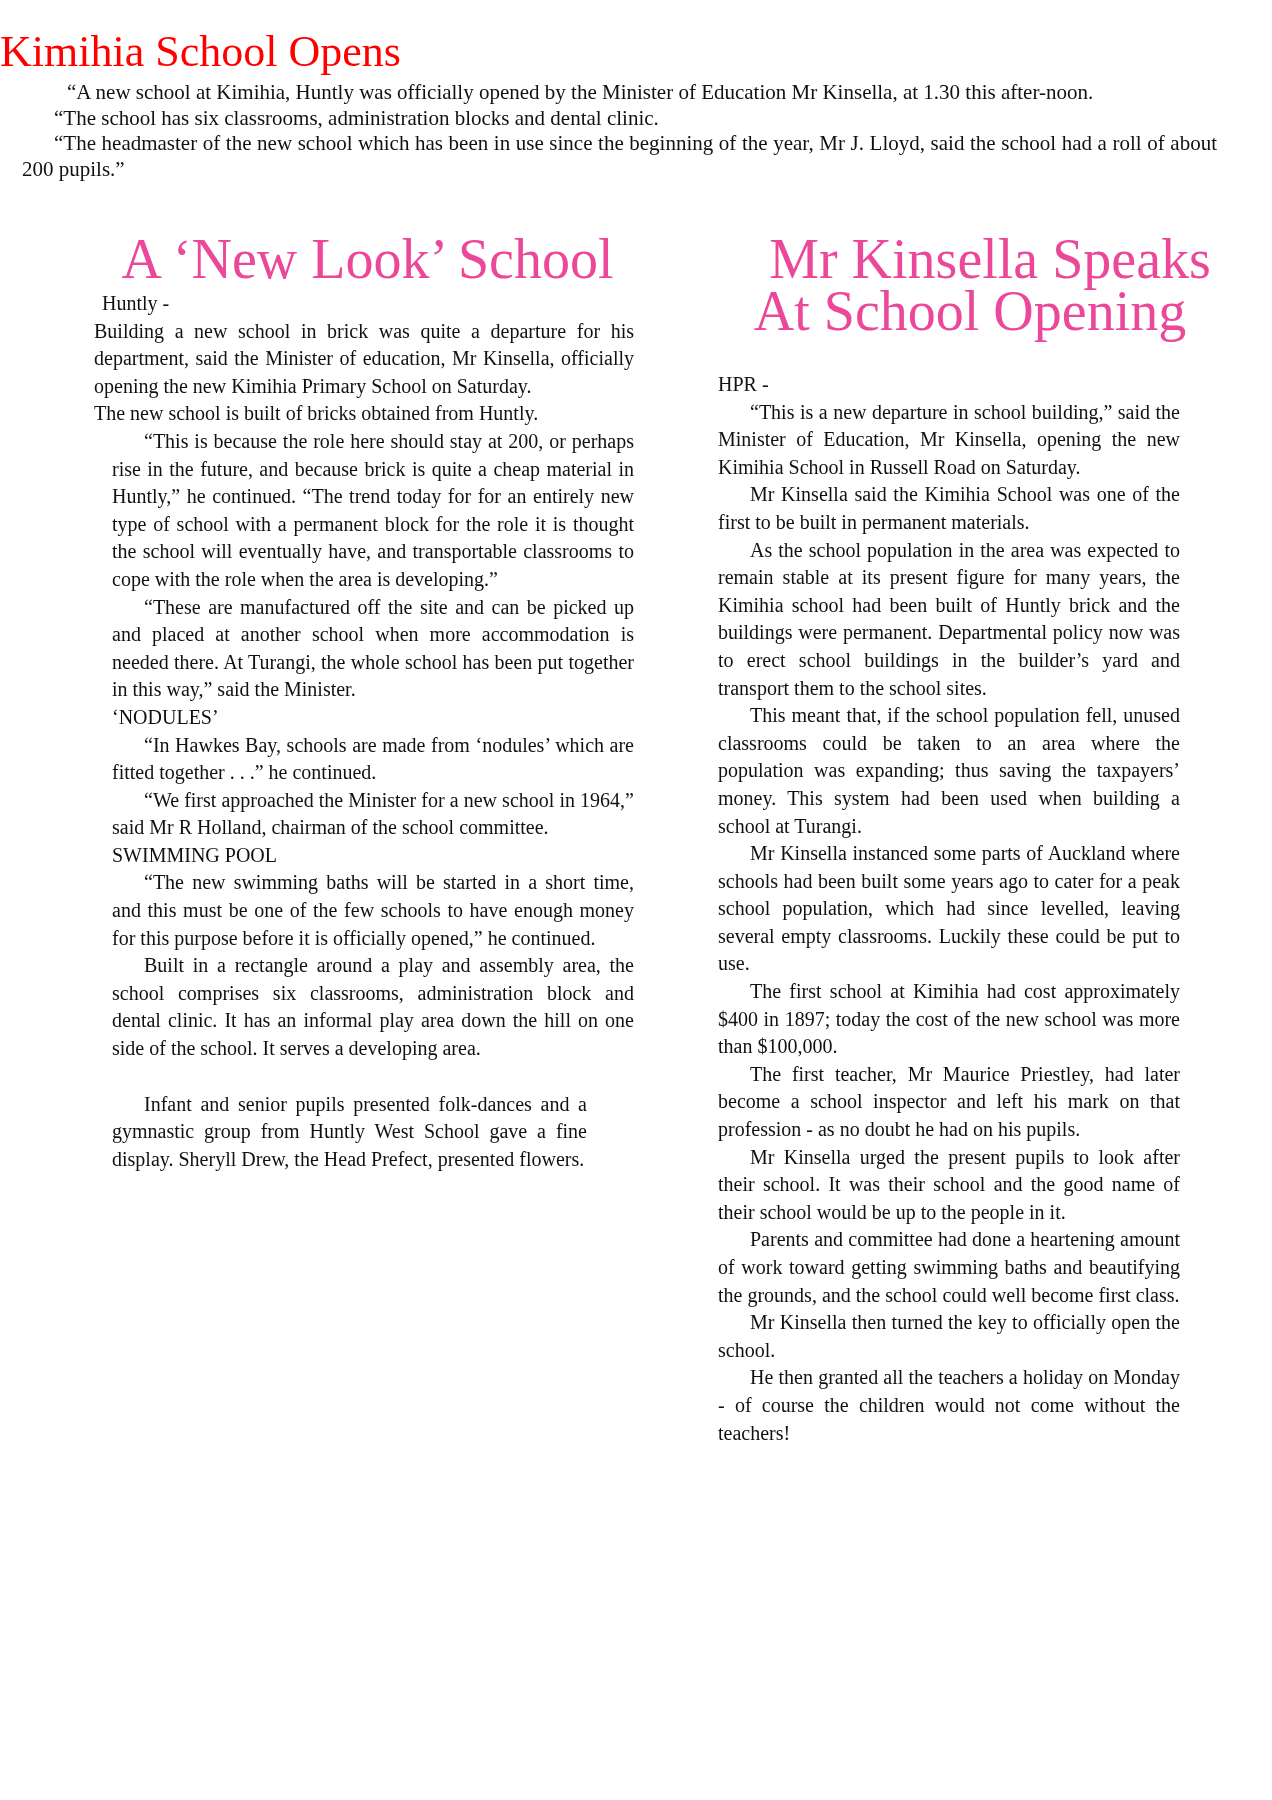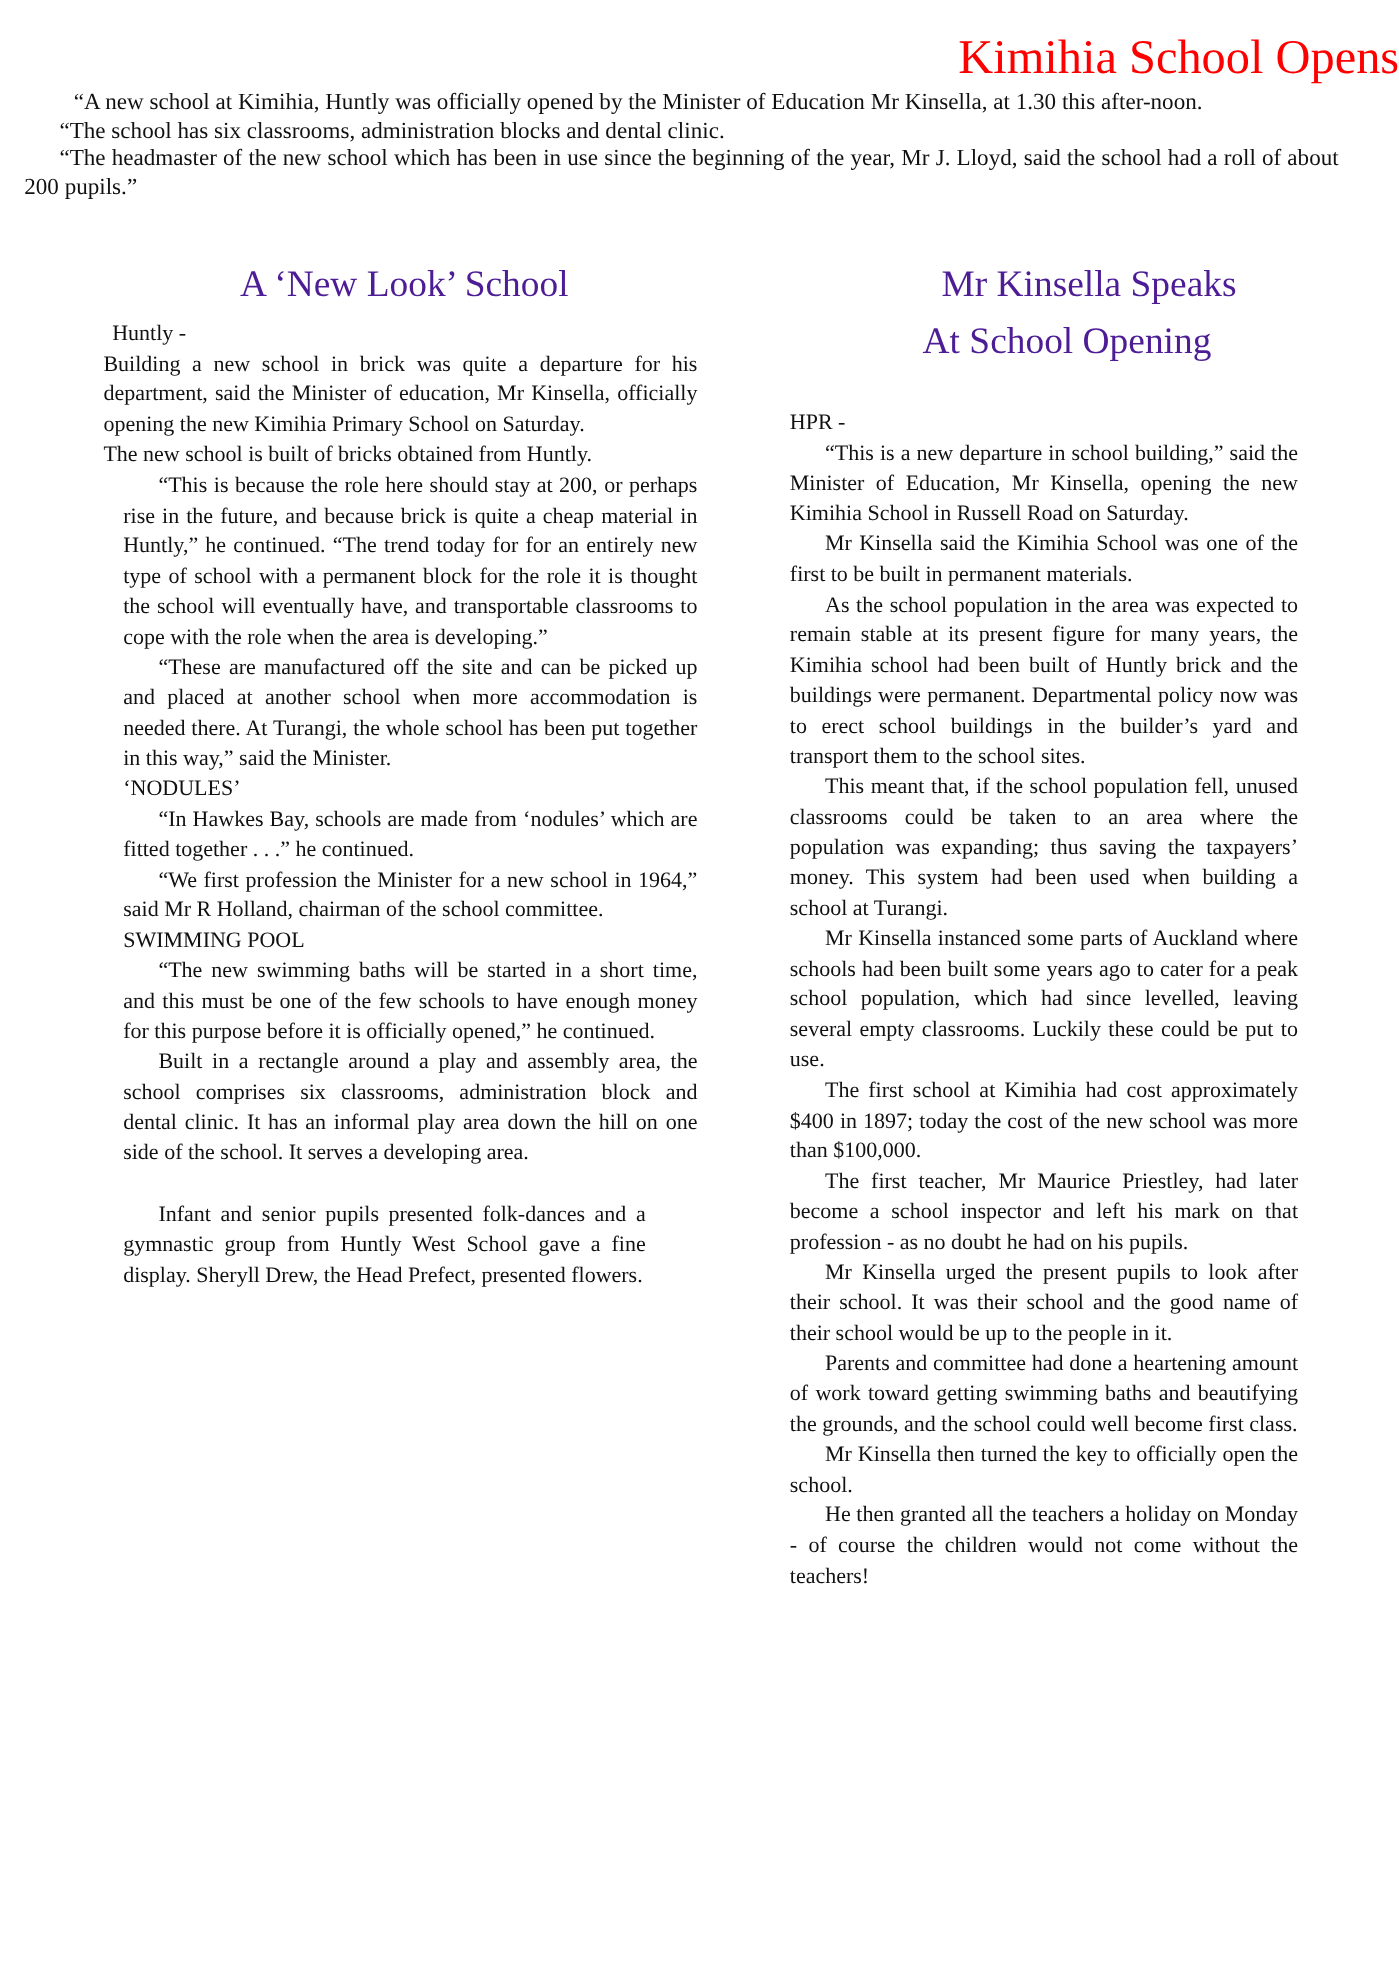--- a/index.html
+++ b/index.html
@@ -1,29 +1,29 @@
 <!DOCTYPE html>
 <html><head>
 <meta charset="utf-8">
 <style>
   html, body { margin: 0; padding: 0; background: #ffffff; }
   body {
     width: 1272px; height: 1800px; position: relative; overflow: hidden;
     font-family: "Liberation Serif", "DejaVu Serif", serif; color: #111;
   }
   .title {
-    position: absolute; left: 0; top: 26px; width: 1272px; text-align: right;
+    position: absolute; left: 0; top: 26px; width: 1272px; text-align: left;
     color: #ff0000; font-size: 44px; line-height: 52px;
   }
   .intro { position: absolute; left: 22px; top: 80px; width: 1195px; font-size: 21px; line-height: 25.5px; text-align: justify; }
   .intro p { margin: 0; }
   .intro .p1 { padding-left: 45px; text-indent: 0; }
   .intro .p2 { padding-left: 32px; }
   .intro .p3 { text-indent: 32px; }
-  .headline { position: absolute; color: #4c1d95; font-size: 34px; line-height: 52px; text-align: center; }
+  .headline { position: absolute; color: #ec4899; font-size: 56px; line-height: 52px; text-align: center; }
   .h-left { left: 95px; top: 233px; width: 545px; }
   .h-right { left: 720px; top: 233px; width: 500px; }
   .col { position: absolute; font-size: 20px; line-height: 27.6px; text-align: justify; }
   .col p { margin: 0; }
   .col-left { left: 94px; top: 290px; width: 540px; }
   .col-right { left: 718px; top: 343px; width: 462px; margin-top: 28px; }
   .dateline { padding-left: 8px; }
   .ind { text-indent: 32px; }
   .hang { padding-left: 18px; }
   .sub { }
@@ -44,21 +44,21 @@
 <h2 class="headline h-left" style="margin:0;font-weight:normal;">A ‘New Look’ School</h2>
 
 <div class="col col-left">
   <p class="dateline">Huntly -</p>
   <p>Building a new school in brick was quite a departure for his department, said the  Minister of education,  Mr  Kinsella, officially opening the new Kimihia Primary School on Saturday.</p>
   <p style="padding-left:18px;text-indent:-18px;">The new school is built of bricks obtained from Huntly.</p>
   <p class="hang ind">“This is because the role here should stay at 200, or perhaps rise in the future, and because brick is quite a cheap material in Huntly,” he continued. “The trend today for for an entirely new type of school with a permanent block for the role it is thought the school will eventually have, and transportable classrooms to cope with the role when the area is developing.”</p>
   <p class="hang ind">“These are manufactured off the site and can be picked up and placed at another school when more accommodation is needed there. At Turangi, the whole school has been put together in this way,” said the Minister.</p>
   <p class="hang sub">‘NODULES’</p>
   <p class="hang ind">“In Hawkes Bay, schools are made from ‘nodules’ which are fitted together . . .” he continued.</p>
-  <p class="hang ind">“We first profession the Minister for a new school in 1964,” said Mr R Holland, chairman of the school committee.</p>
+  <p class="hang ind">“We first approached the Minister for a new school in 1964,” said Mr R Holland, chairman of the school committee.</p>
   <p class="hang sub">SWIMMING POOL</p>
   <p class="hang ind">“The new swimming baths will be started in a short time, and this must be one of the few schools to have enough money for this purpose before it is officially opened,” he continued.</p>
   <p class="hang ind">Built in a rectangle around a play and assembly area, the school comprises six classrooms, administration block and dental clinic. It has an informal play area down the hill on one side of the school. It serves a developing area.</p>
   <div class="gap"></div>
   <p class="ind narrow">Infant and senior pupils presented folk-dances and a gymnastic group from Huntly West School gave a fine display. Sheryll Drew, the Head Prefect, presented flowers.</p>
 </div>
 
 <div class="headline h-right">
   <div style="padding-left:40px;">Mr Kinsella  Speaks</div>
   <div>At School Opening</div>

